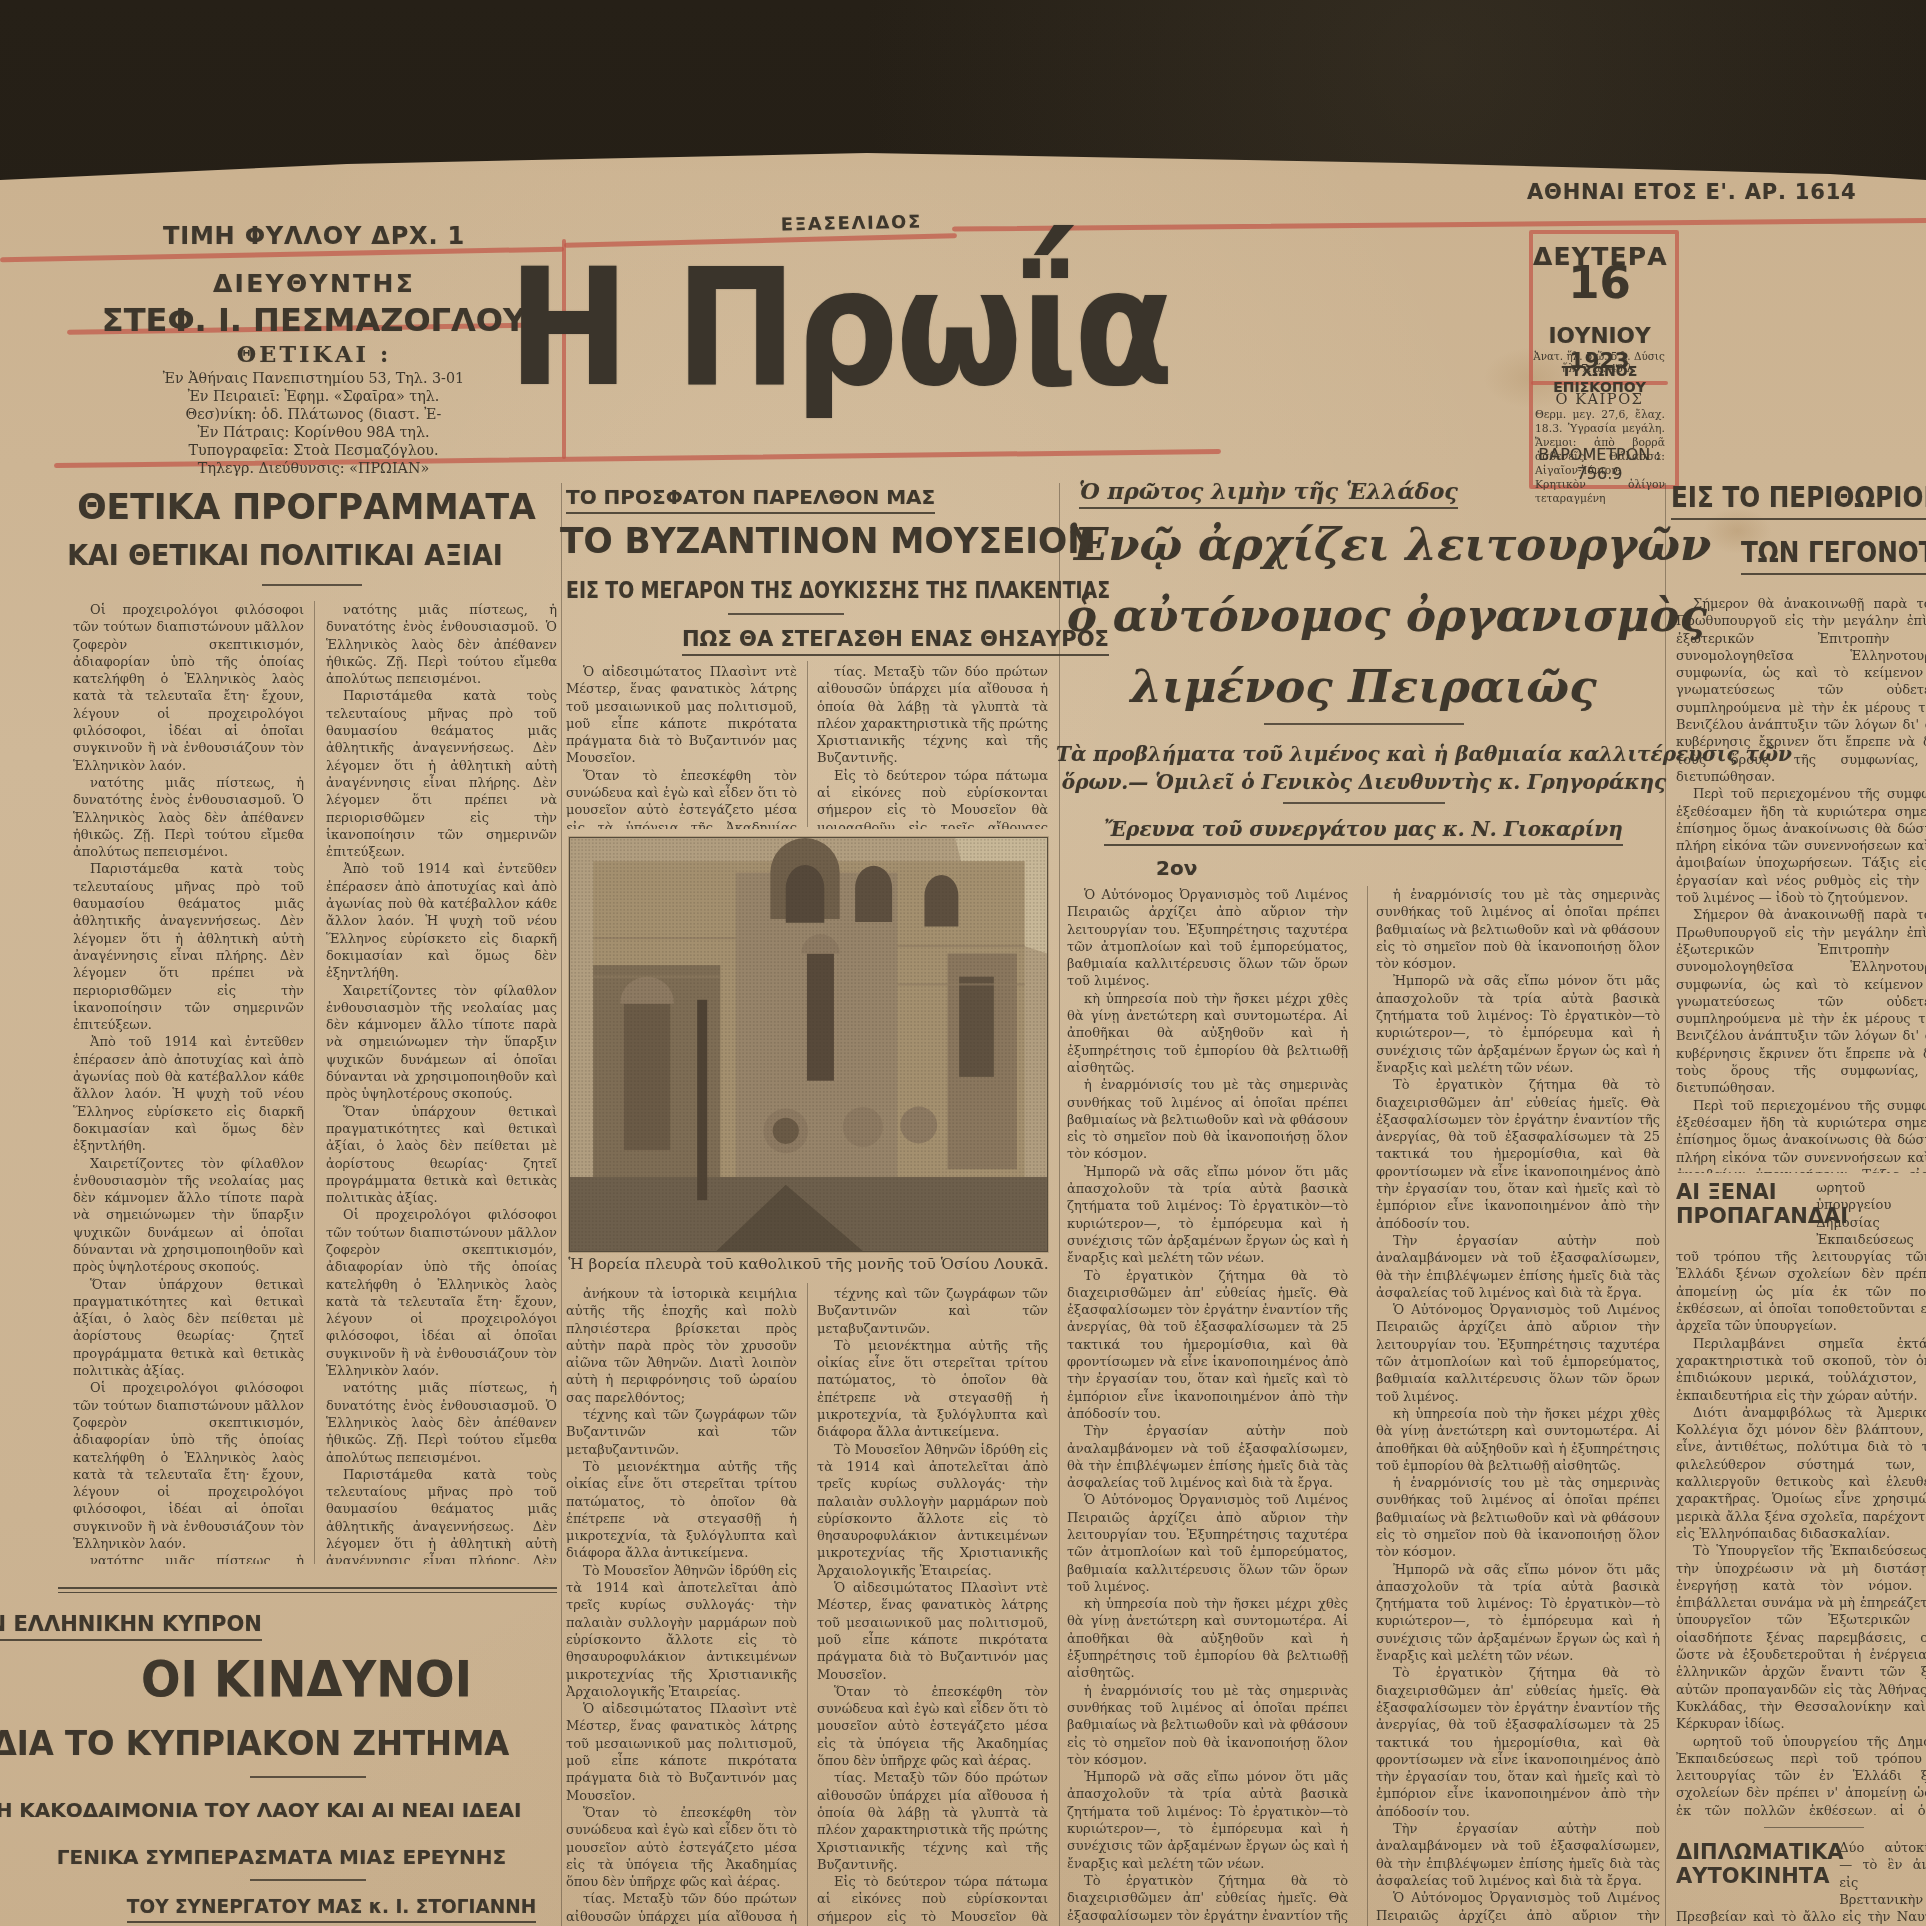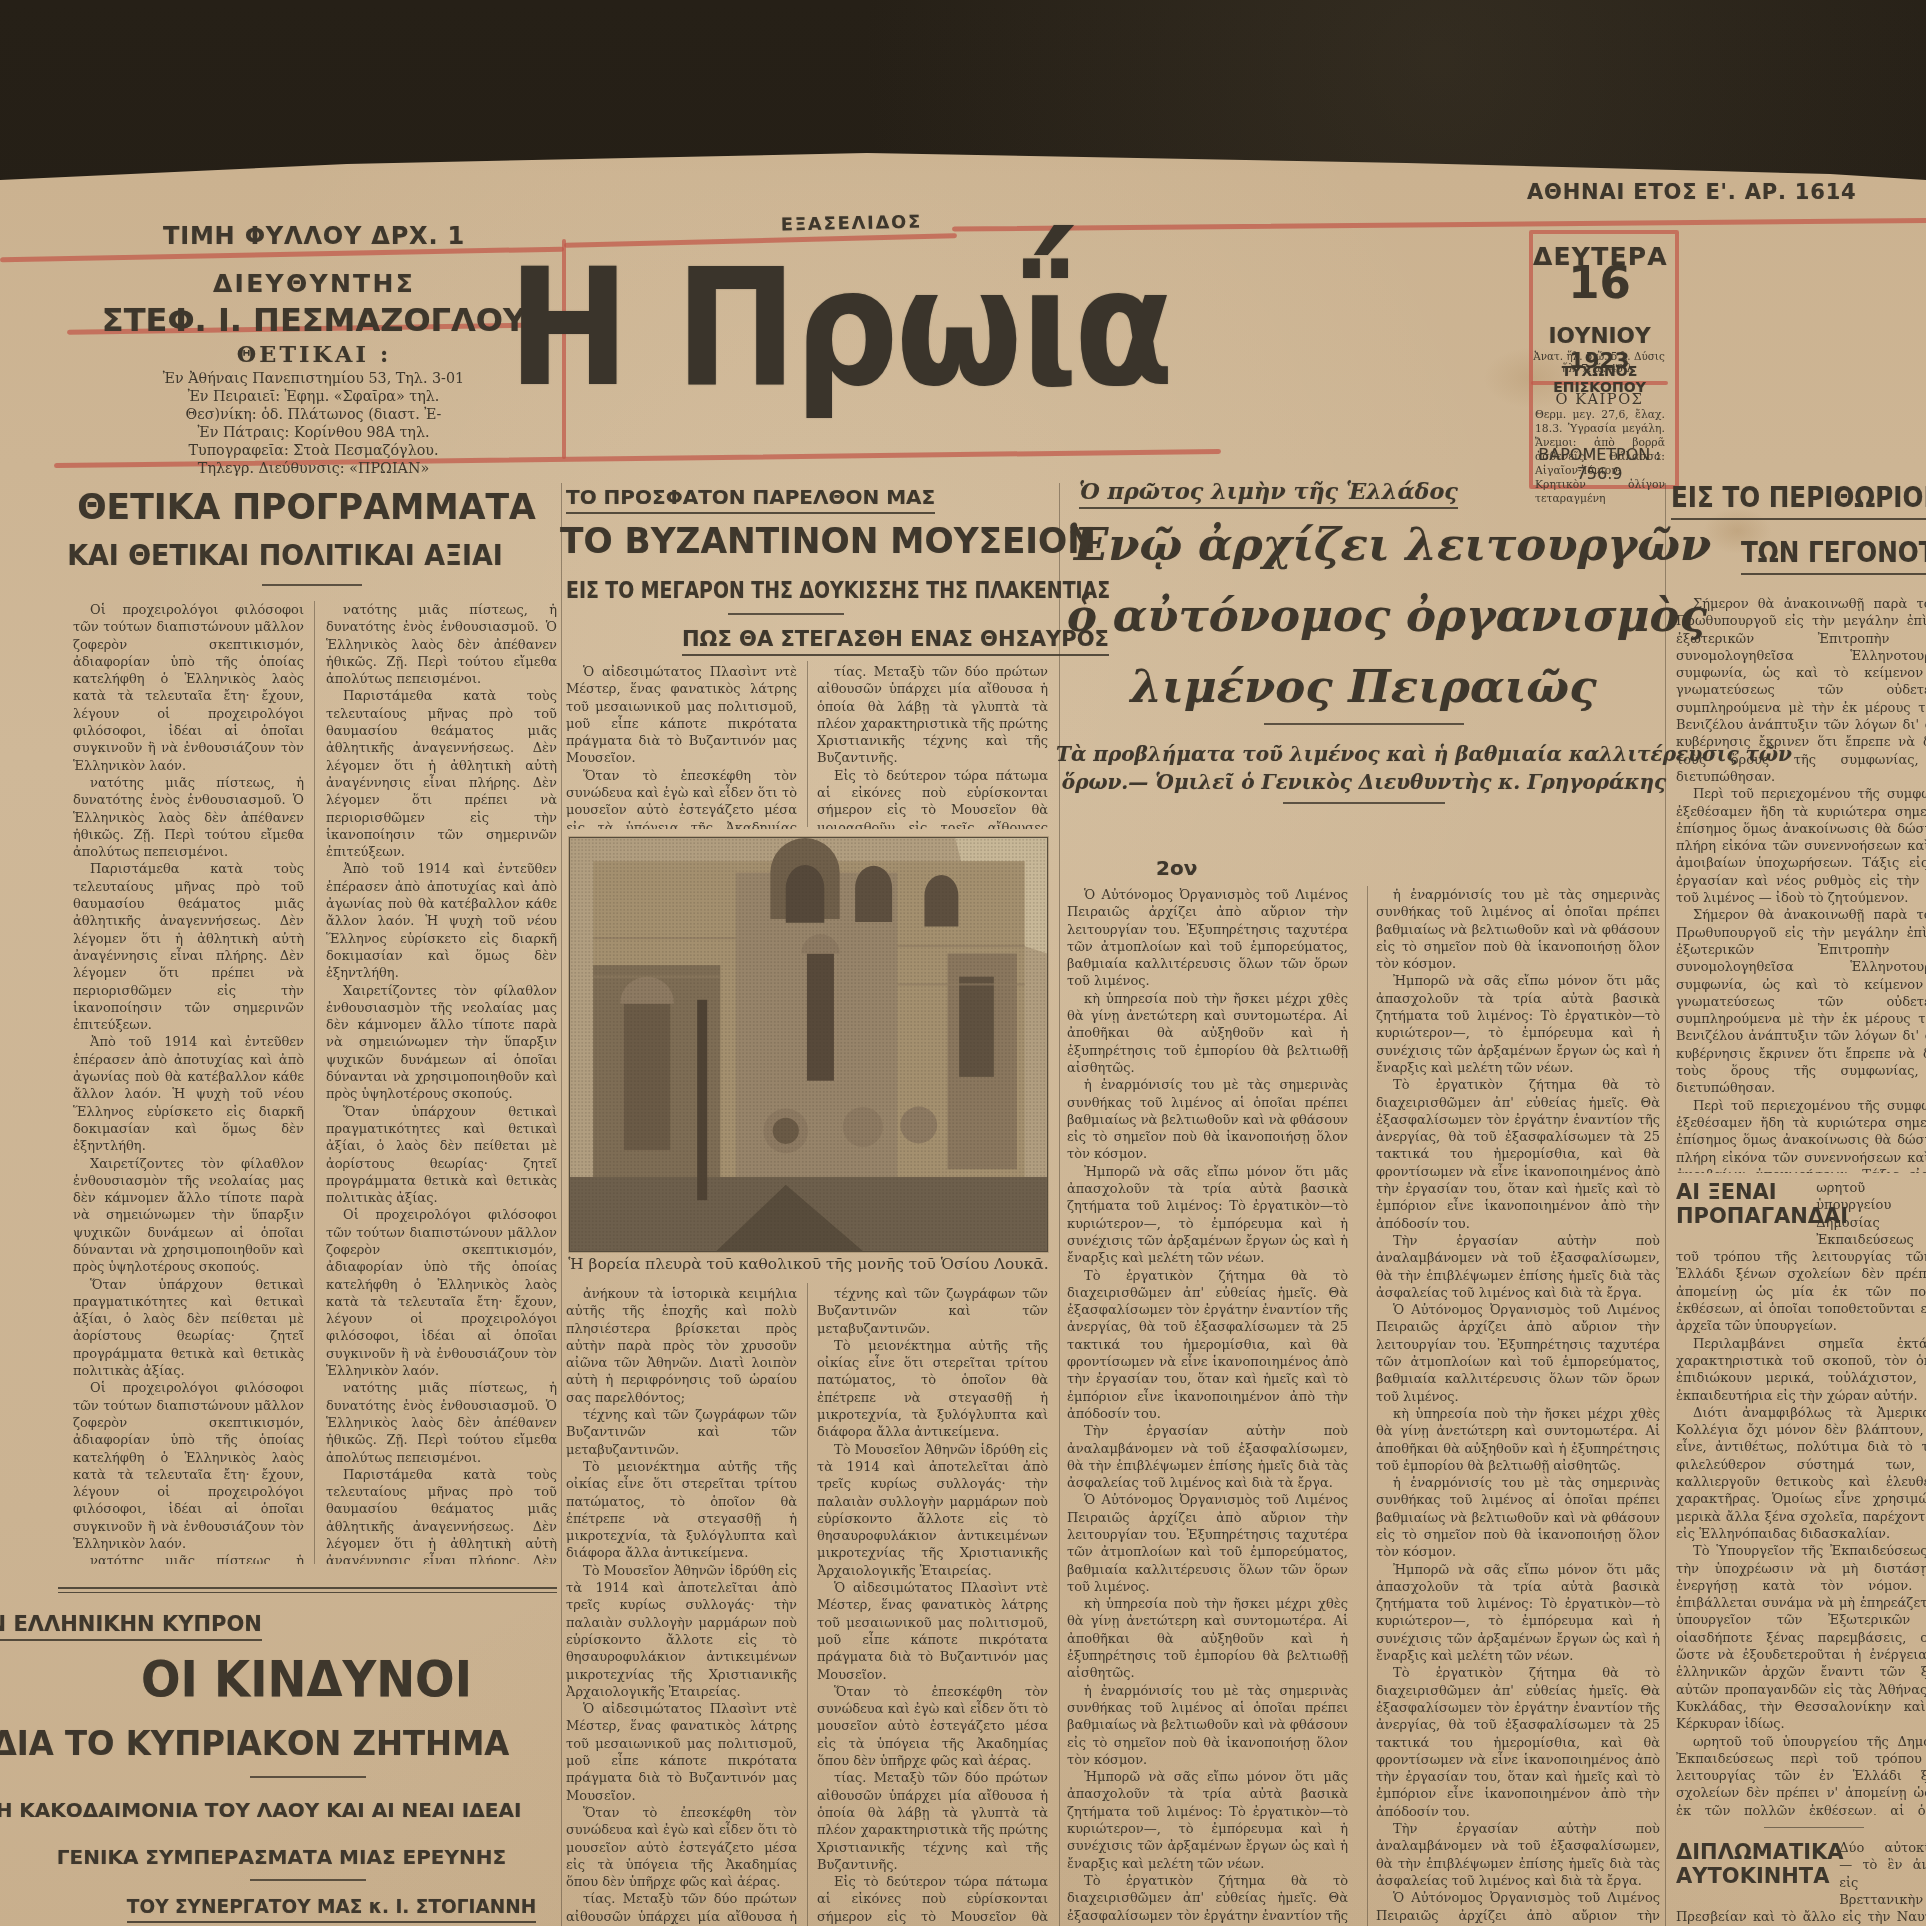--- a/index.html
+++ b/index.html
@@ -197,20 +197,21 @@
     </div>
 
   <div class="abs serif b it soft nw" style="left:1079px;top:478px;font-size:22.3px;"><span class="kick">Ὁ πρῶτος λιμὴν τῆς Ἑλλάδος</span></div>
   <div class="abs serif b it soft ctr nw" style="left:1067px;top:518px;width:593px;font-size:45px;">Ἐνῷ ἀρχίζει λειτουργῶν</div>
   <div class="abs serif b it soft ctr nw" style="left:1067px;top:589px;width:593px;font-size:45px;">ὁ αὐτόνομος ὀργανισμὸς</div>
   <div class="abs serif b it soft ctr nw" style="left:1067px;top:660px;width:593px;font-size:45px;">λιμένος Πειραιῶς</div>
   <div class="mrule" style="left:1264px;top:723px;width:200px;"></div>
   <div class="abs serif b it soft ctr nw" style="left:1056px;top:742px;width:616px;font-size:20px;">Τὰ προβλήματα τοῦ λιμένος καὶ ἡ βαθμιαία καλλιτέρευσις τῶν</div>
   <div class="abs serif b it soft ctr nw" style="left:1056px;top:770px;width:616px;font-size:20px;">ὅρων.— Ὁμιλεῖ ὁ Γενικὸς Διευθυντὴς κ. Γρηγοράκης</div>
   <div class="mrule" style="left:1283px;top:802px;width:162px;"></div>
+  <div class="abs serif b it soft ctr nw" style="left:1067px;top:817px;width:593px;font-size:20px;"><span class="kick">Ἔρευνα τοῦ συνεργάτου μας κ. Ν. Γιοκαρίνη</span></div>
   <div class="abs sans b soft" style="left:1156px;top:856px;font-size:20px;">2ον</div>
   <div class="abs fillbody serif" style="left:1067px;top:886px;width:281px;height:1056px;">
       <p>Ὁ Αὐτόνομος Ὀργανισμὸς τοῦ Λιμένος Πειραιῶς ἀρχίζει ἀπὸ αὔριον τὴν λειτουργίαν του. Ἐξυπηρέτησις ταχυτέρα τῶν ἀτμοπλοίων καὶ τοῦ ἐμπορεύματος, βαθμιαία καλλιτέρευσις ὅλων τῶν ὅρων τοῦ λιμένος.</p>
       <p>κὴ ὑπηρεσία ποὺ τὴν ἤσκει μέχρι χθὲς θὰ γίνῃ ἀνετώτερη καὶ συντομωτέρα. Αἱ ἀποθῆκαι θὰ αὐξηθοῦν καὶ ἡ ἐξυπηρέτησις τοῦ ἐμπορίου θὰ βελτιωθῇ αἰσθητῶς.</p>
       <p>ἡ ἐναρμόνισίς του μὲ τὰς σημερινὰς συνθήκας τοῦ λιμένος αἱ ὁποῖαι πρέπει βαθμιαίως νὰ βελτιωθοῦν καὶ νὰ φθάσουν εἰς τὸ σημεῖον ποὺ θὰ ἱκανοποιήσῃ ὅλον τὸν κόσμον.</p>
       <p>Ἠμπορῶ νὰ σᾶς εἴπω μόνον ὅτι μᾶς ἀπασχολοῦν τὰ τρία αὐτὰ βασικὰ ζητήματα τοῦ λιμένος: Τὸ ἐργατικὸν—τὸ κυριώτερον—, τὸ ἐμπόρευμα καὶ ἡ συνέχισις τῶν ἀρξαμένων ἔργων ὡς καὶ ἡ ἔναρξις καὶ μελέτη τῶν νέων.</p>
       <p>Τὸ ἐργατικὸν ζήτημα θὰ τὸ διαχειρισθῶμεν ἀπ' εὐθείας ἡμεῖς. Θὰ ἐξασφαλίσωμεν τὸν ἐργάτην ἐναντίον τῆς ἀνεργίας, θὰ τοῦ ἐξασφαλίσωμεν τὰ 25 τακτικά του ἡμερομίσθια, καὶ θὰ φροντίσωμεν νὰ εἶνε ἱκανοποιημένος ἀπὸ τὴν ἐργασίαν του, ὅταν καὶ ἡμεῖς καὶ τὸ ἐμπόριον εἶνε ἱκανοποιημένον ἀπὸ τὴν ἀπόδοσίν του.</p>
       <p>Τὴν ἐργασίαν αὐτὴν ποὺ ἀναλαμβάνομεν νὰ τοῦ ἐξασφαλίσωμεν, θὰ τὴν ἐπιβλέψωμεν ἐπίσης ἡμεῖς διὰ τὰς ἀσφαλείας τοῦ λιμένος καὶ διὰ τὰ ἔργα.</p>
       <p>Ὁ Αὐτόνομος Ὀργανισμὸς τοῦ Λιμένος Πειραιῶς ἀρχίζει ἀπὸ αὔριον τὴν λειτουργίαν του. Ἐξυπηρέτησις ταχυτέρα τῶν ἀτμοπλοίων καὶ τοῦ ἐμπορεύματος, βαθμιαία καλλιτέρευσις ὅλων τῶν ὅρων τοῦ λιμένος.</p>
       <p>κὴ ὑπηρεσία ποὺ τὴν ἤσκει μέχρι χθὲς θὰ γίνῃ ἀνετώτερη καὶ συντομωτέρα. Αἱ ἀποθῆκαι θὰ αὐξηθοῦν καὶ ἡ ἐξυπηρέτησις τοῦ ἐμπορίου θὰ βελτιωθῇ αἰσθητῶς.</p>

